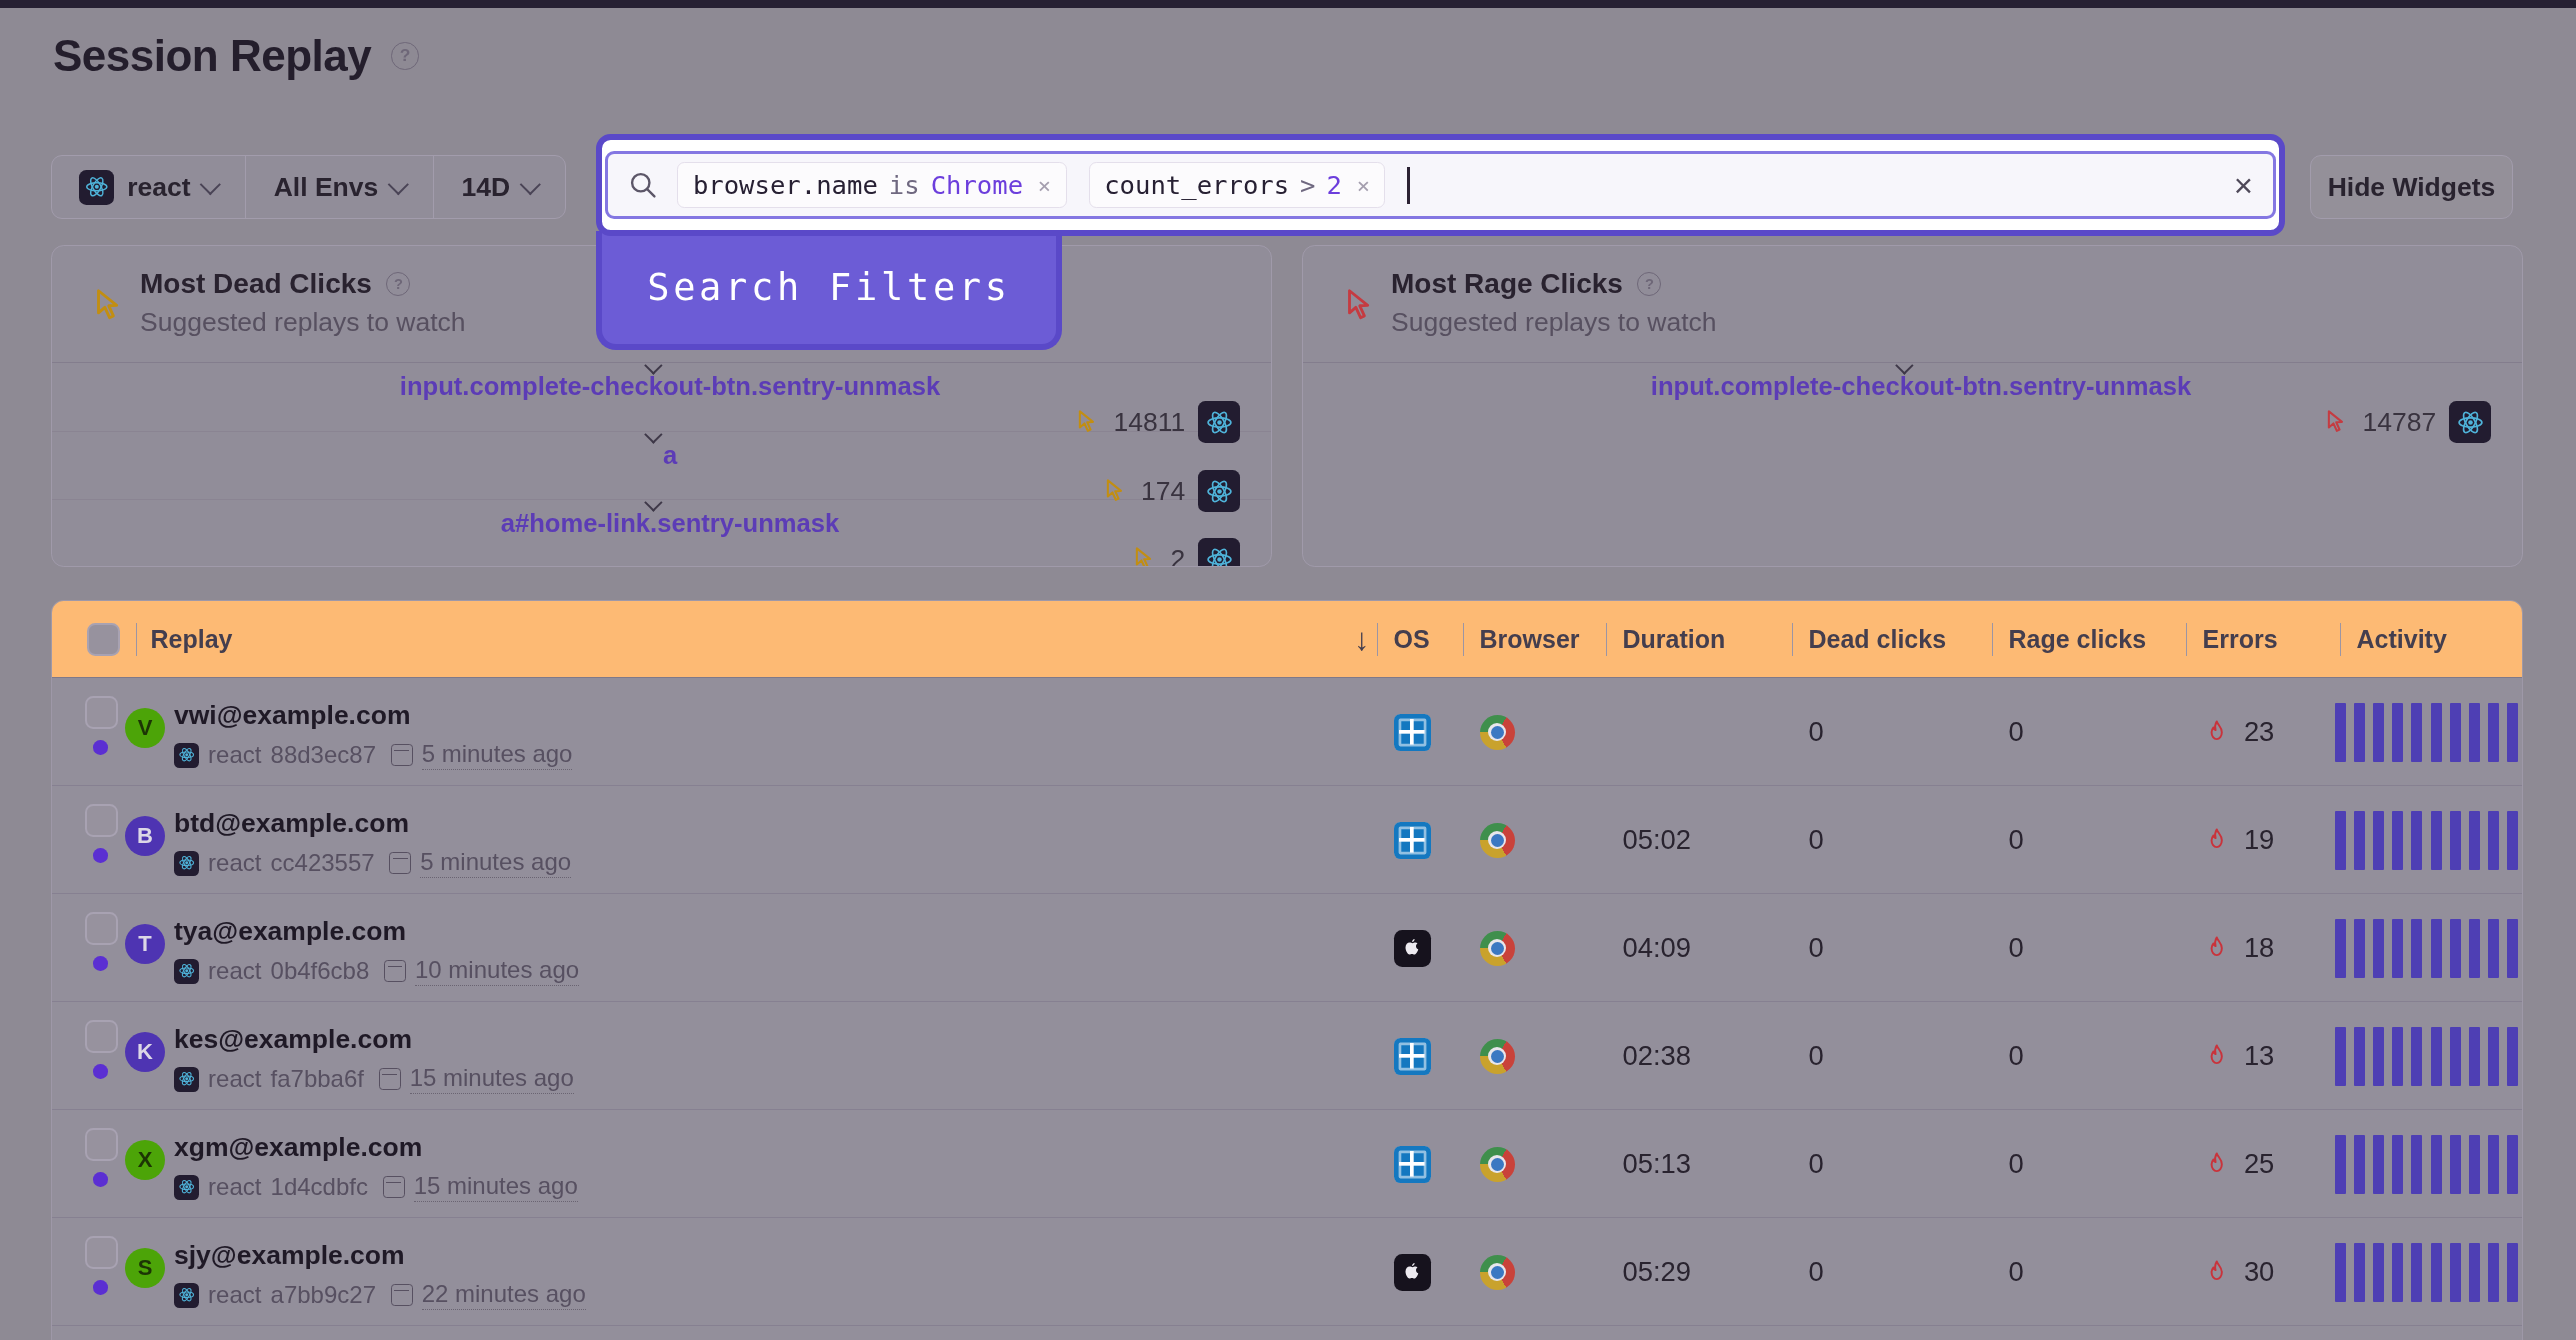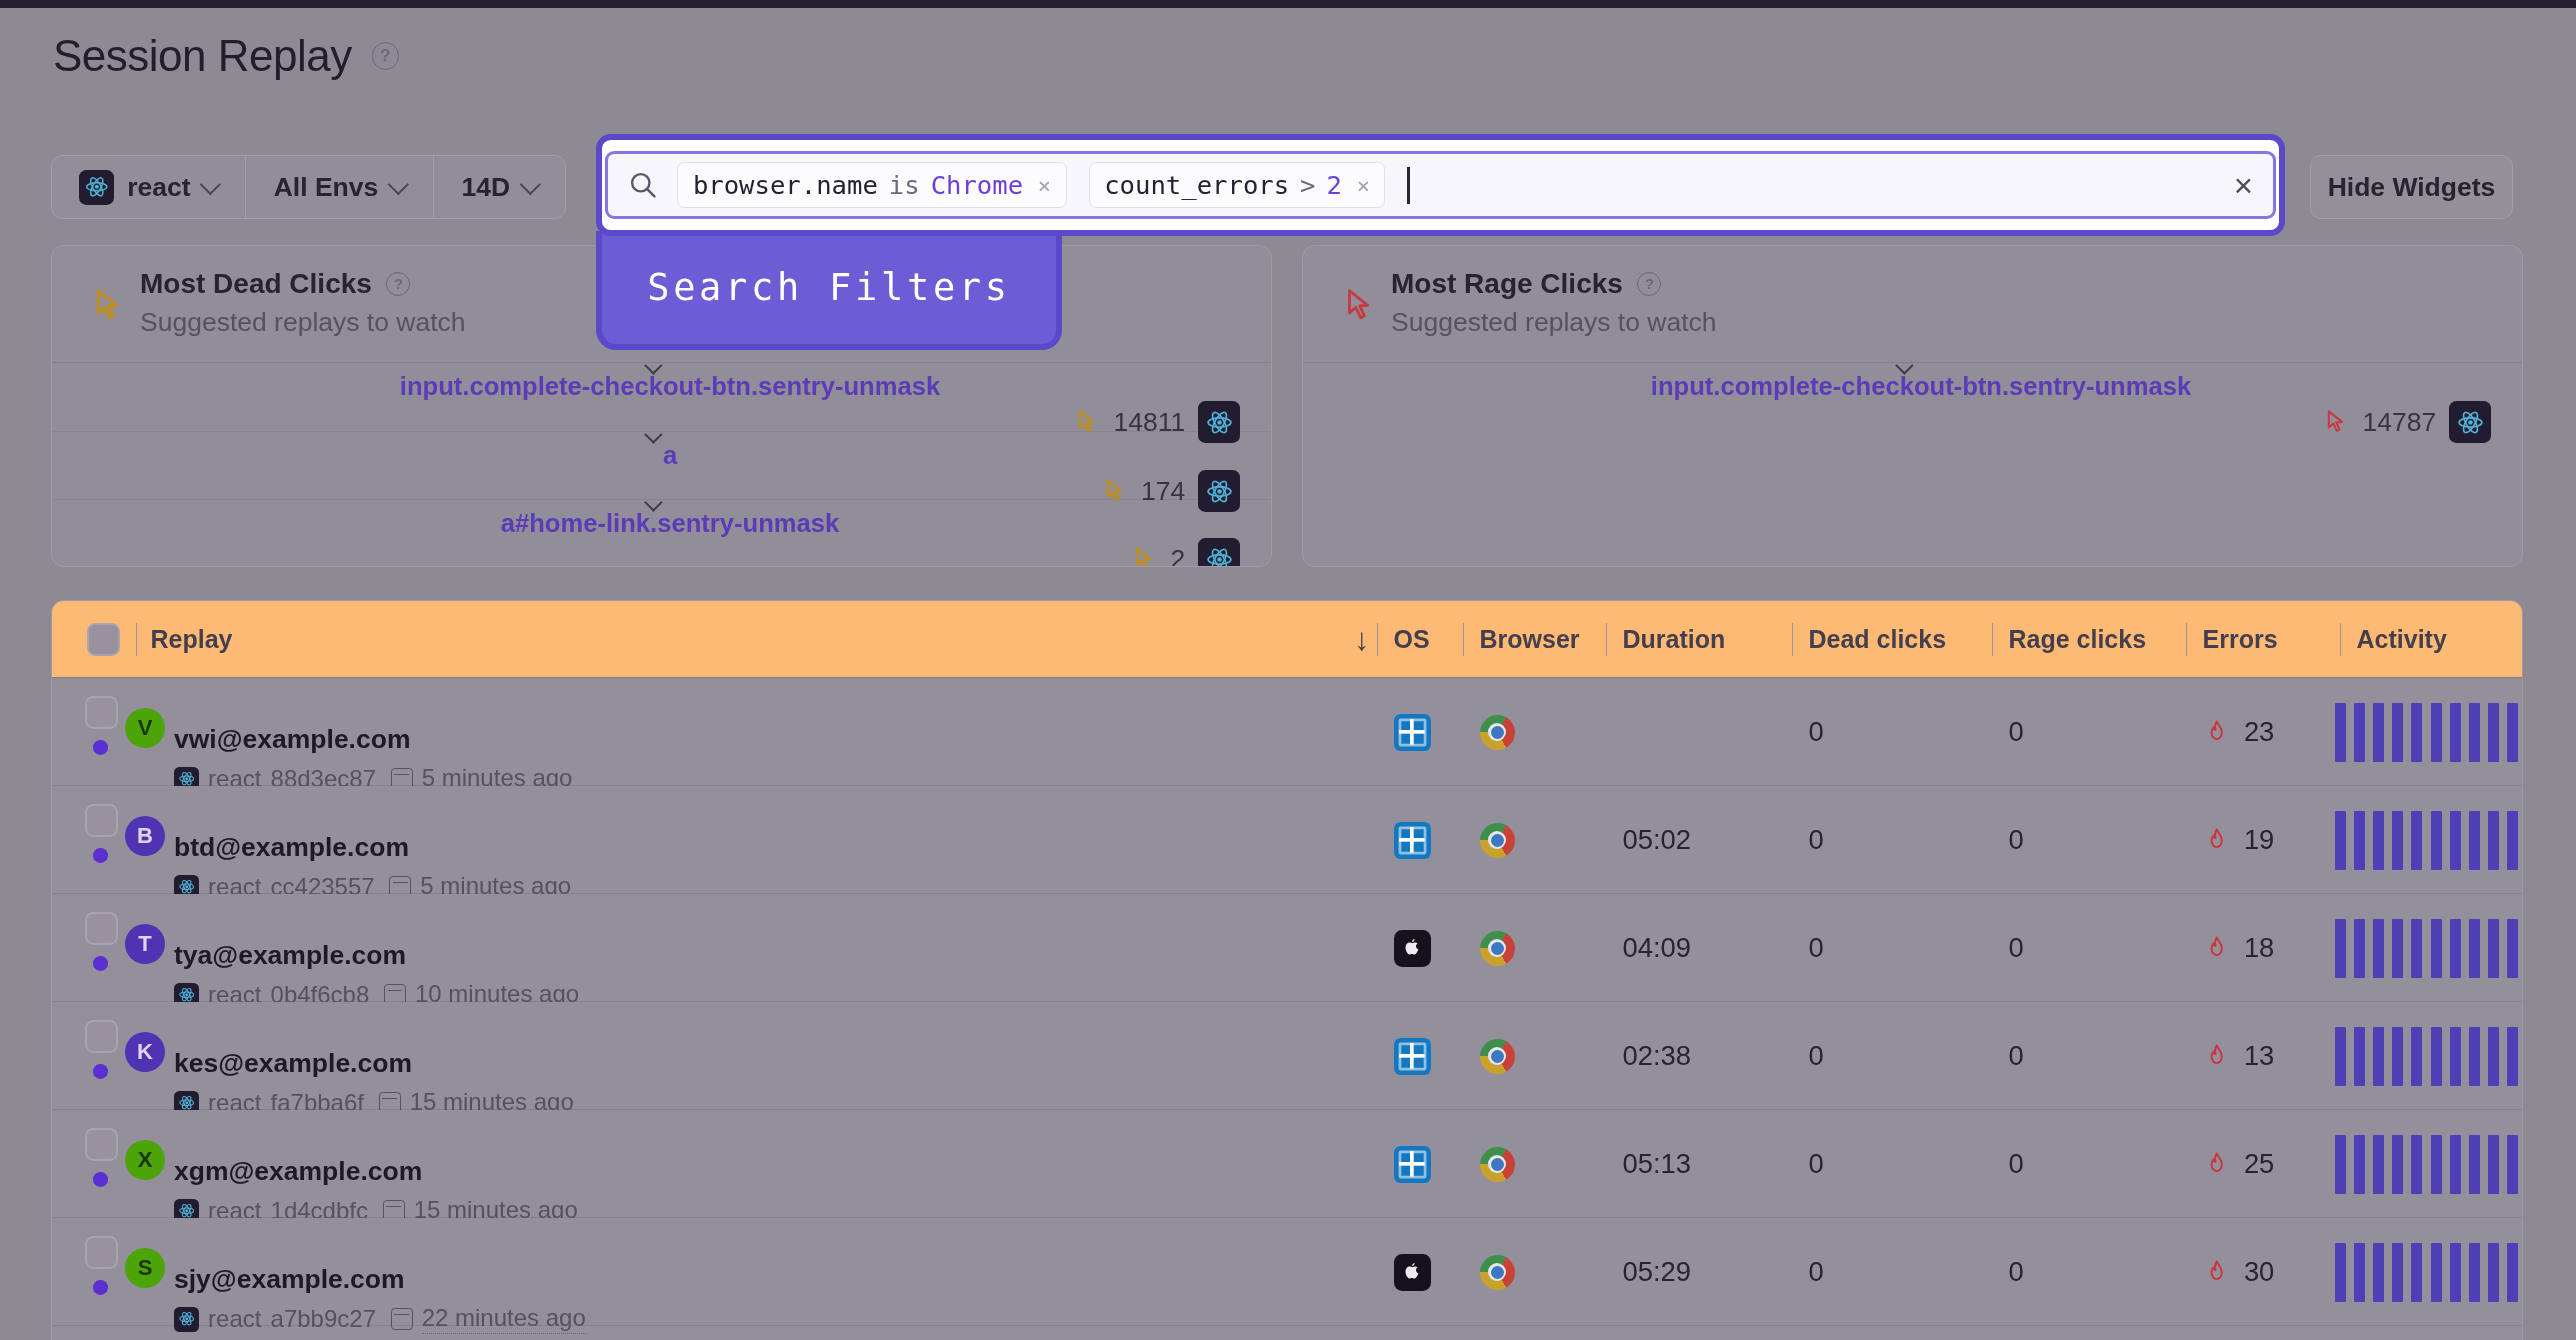--- a/index.html
+++ b/index.html
@@ -3,21 +3,21 @@
 <meta charset="utf-8">
 <style>
   * { margin:0; padding:0; box-sizing:border-box; }
   html,body { width:2576px; height:1340px; overflow:hidden; }
   body { font-family:"Liberation Sans", sans-serif; background:#8E8A94; position:relative; }
 
   .topstrip { position:absolute; left:0; top:0; width:2576px; height:8.2px; background:#262033; }
 
   
   .page-title-row { position:absolute; left:53px; top:31px; display:flex; align-items:center; gap:20px; }
-  .page-title { font-size:44px; font-weight:normal; color:#241E2C; letter-spacing:-0.5px; }
+  .page-title { font-size:44px; font-weight:bold; color:#241E2C; letter-spacing:-0.5px; }
   .help-circle { width:27.4px; height:27.4px; border:1.8px solid #6E6778; border-radius:50%; color:#6E6778;
     font-size:17.4px; display:flex; align-items:center; justify-content:center; font-weight:bold; }
   .help-circle.small { width:24px; height:24px; font-size:14.6px; }
 
   
   .controls { position:absolute; left:51px; top:155px; display:flex; height:64px;
     border:1.8px solid #A29CAC; border-radius:11px; background:#918D99; }
   .seg { display:flex; align-items:center; gap:12.8px; padding:0 27.4px; font-size:26.5px; font-weight:bold; color:#29232F; }
   .seg + .seg { border-left:1.8px solid #A29CAC; }
   .chev { width:14.6px; height:14.6px; border-right:2.7px solid #4A4456; border-bottom:2.7px solid #4A4456;
@@ -81,21 +81,21 @@
   .sort-arrow { position:absolute; left:1302px; top:0; height:77px; display:flex; align-items:center;
     font-size:31px; color:#443E4E; }
 
   .trow { position:relative; height:108px; border-bottom:0.9px solid #868091; background:#938F9B; }
   .trow .checkbox { position:absolute; left:33px; top:18.3px; }
   .unread-dot { position:absolute; left:41px; top:62px; width:14.6px; height:14.6px; border-radius:50%; background:#5B2FD2; }
   .avatar { position:absolute; left:73px; top:30px; width:40px; height:40px; border-radius:50%;
     display:flex; align-items:center; justify-content:center; font-size:22px; font-weight:bold; }
   .avatar.green { background:#4CA408; color:#1C3505; }
   .avatar.purple { background:#4E34B2; color:#DCD7E6; }
-  .rmain { position:absolute; left:122px; top:22px;margin-top:24px; }
+  .rmain { position:absolute; left:122px; top:22px; }
   .remail { font-size:26.5px; font-weight:bold; color:#1F1926; }
   .rsub { display:flex; align-items:center; gap:9.1px; margin-top:9.1px; font-size:24px; color:#575061; }
   .rtime { border-bottom:1.8px dotted #6A6472; padding-bottom:0.9px; }
   .cal { width:22px; height:22px; border:1.8px solid #575061; border-radius:3.7px; position:relative; margin-left:5.5px; }
   .cal:before { content:""; position:absolute; left:2.7px; right:2.7px; top:4.6px; height:1.8px; background:#575061; }
 
   .cell { position:absolute; top:0; height:108px; display:flex; align-items:center; padding-left:16.5px;
     font-size:27.4px; color:#29232F; }
   .c-os      { left:1325px; width:86px; }
   .c-browser { left:1411px; width:143px; }

